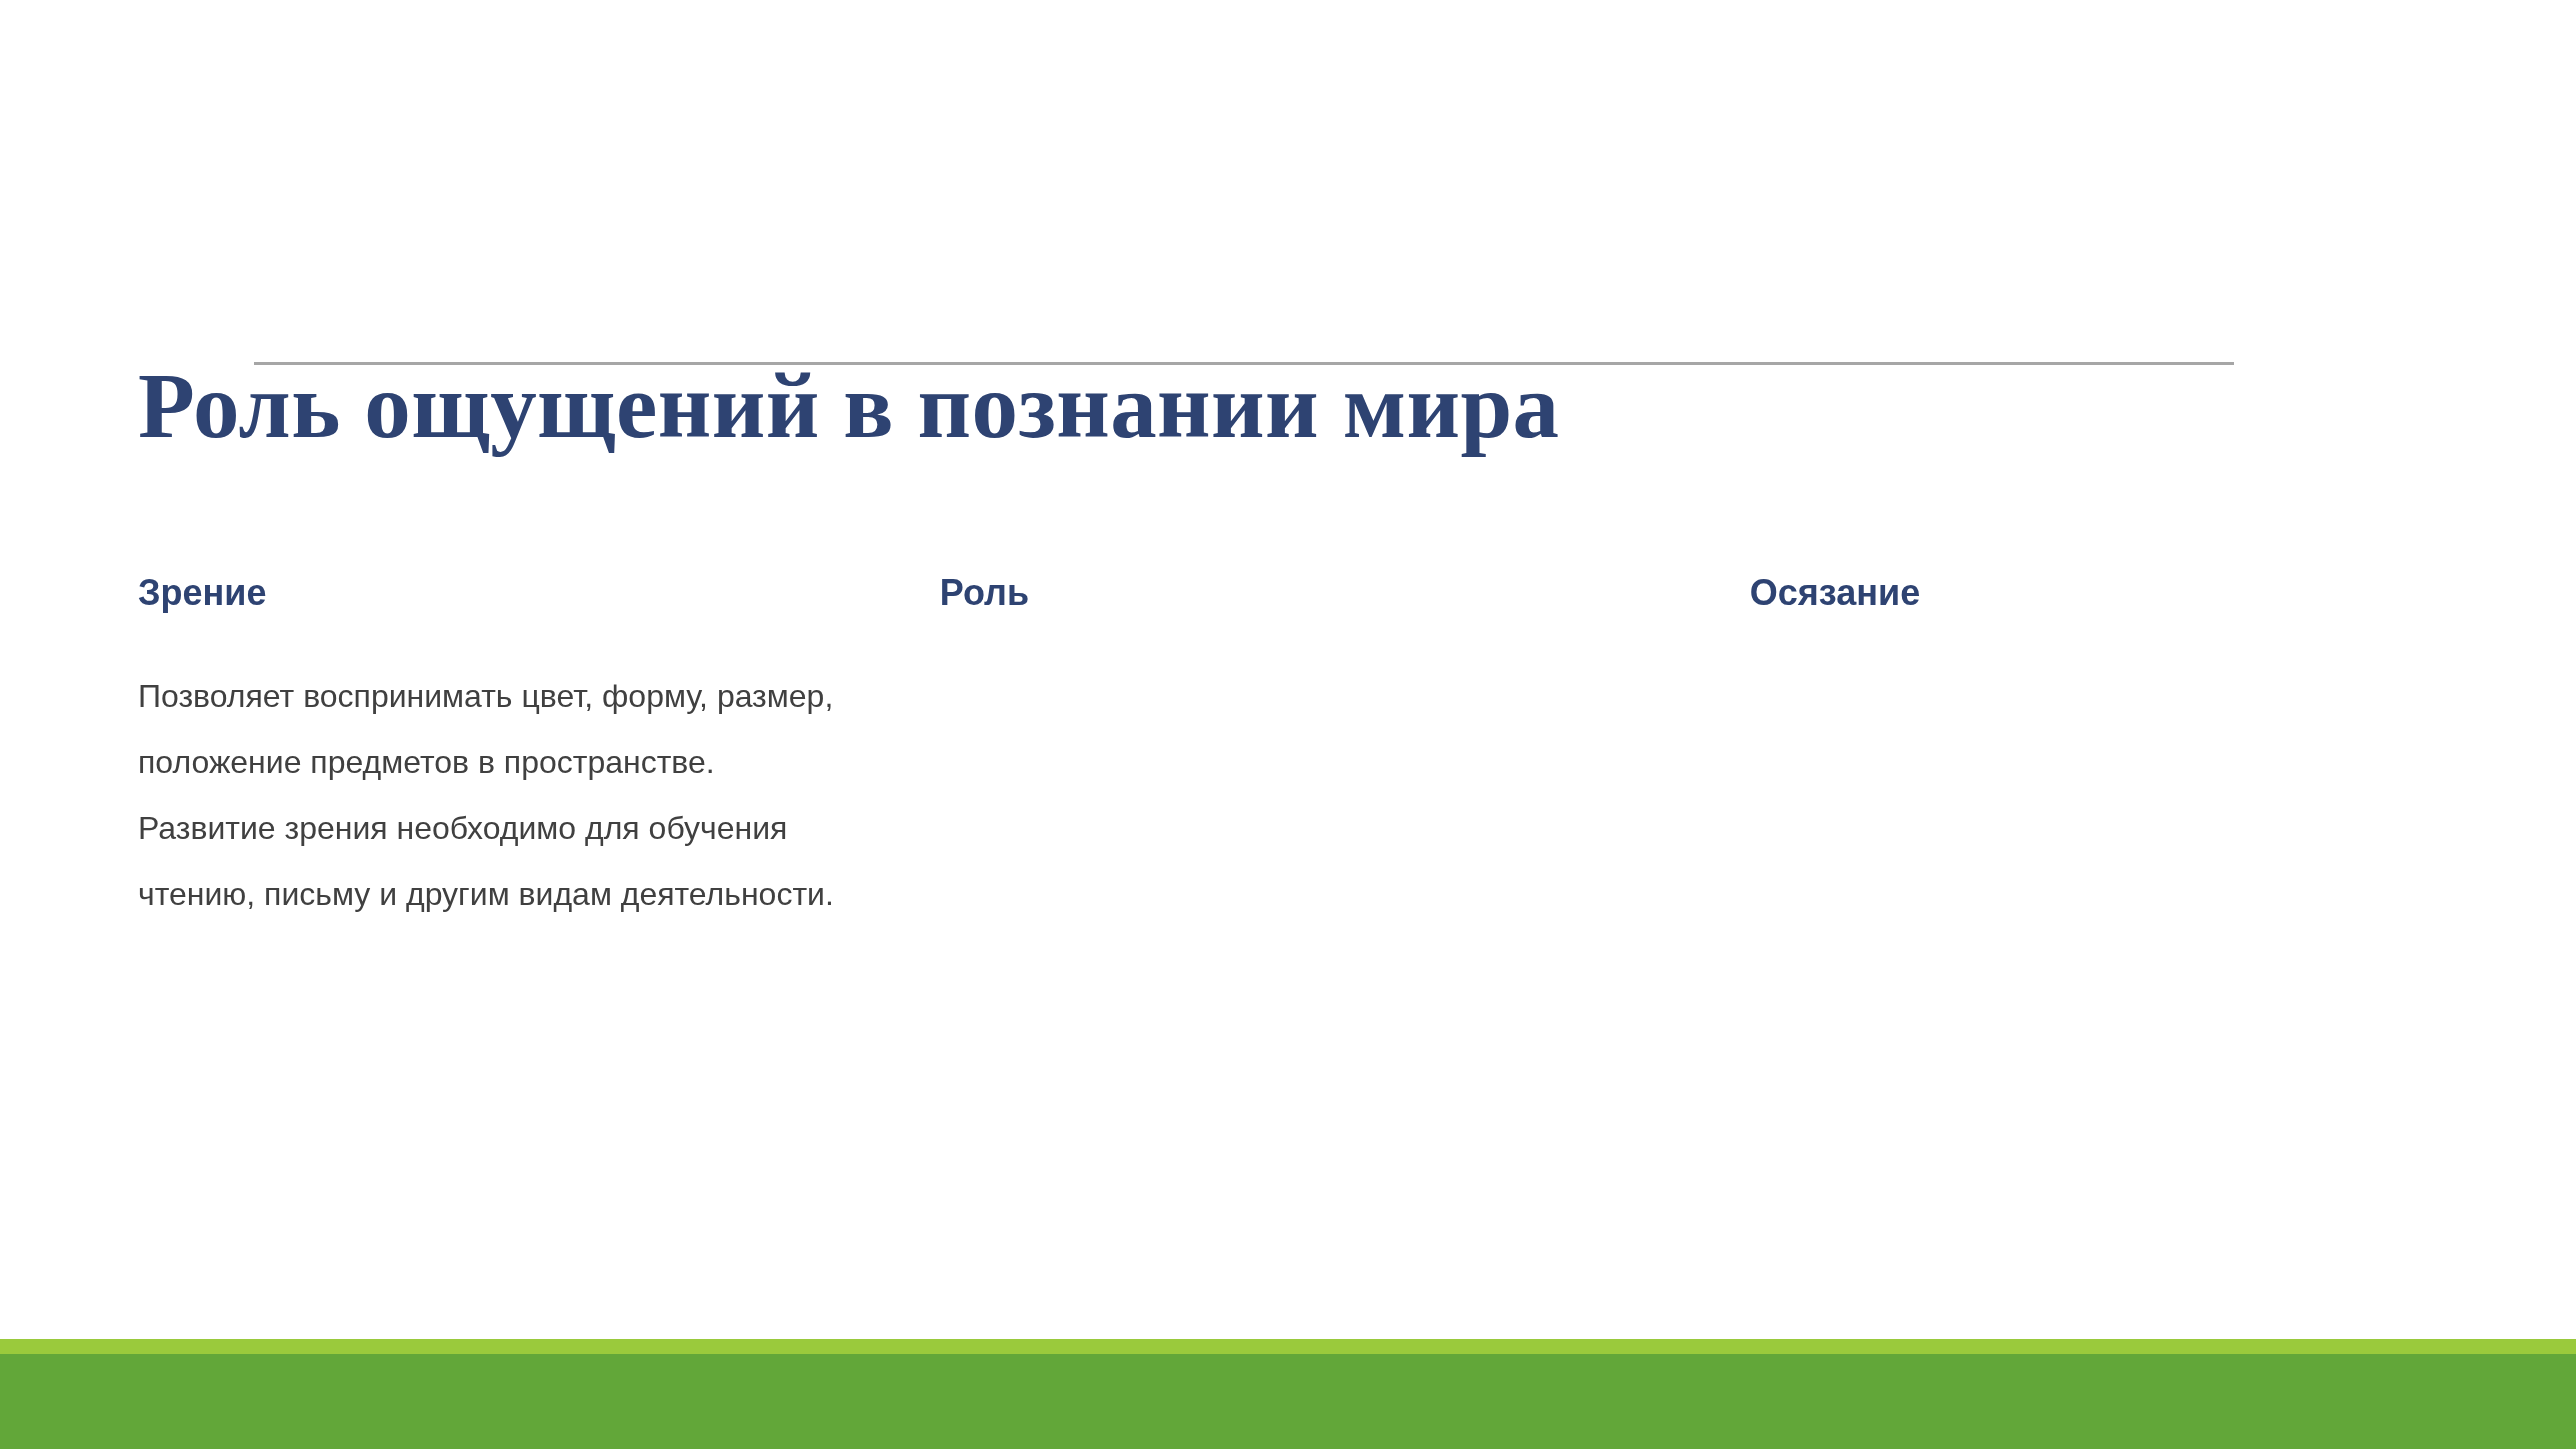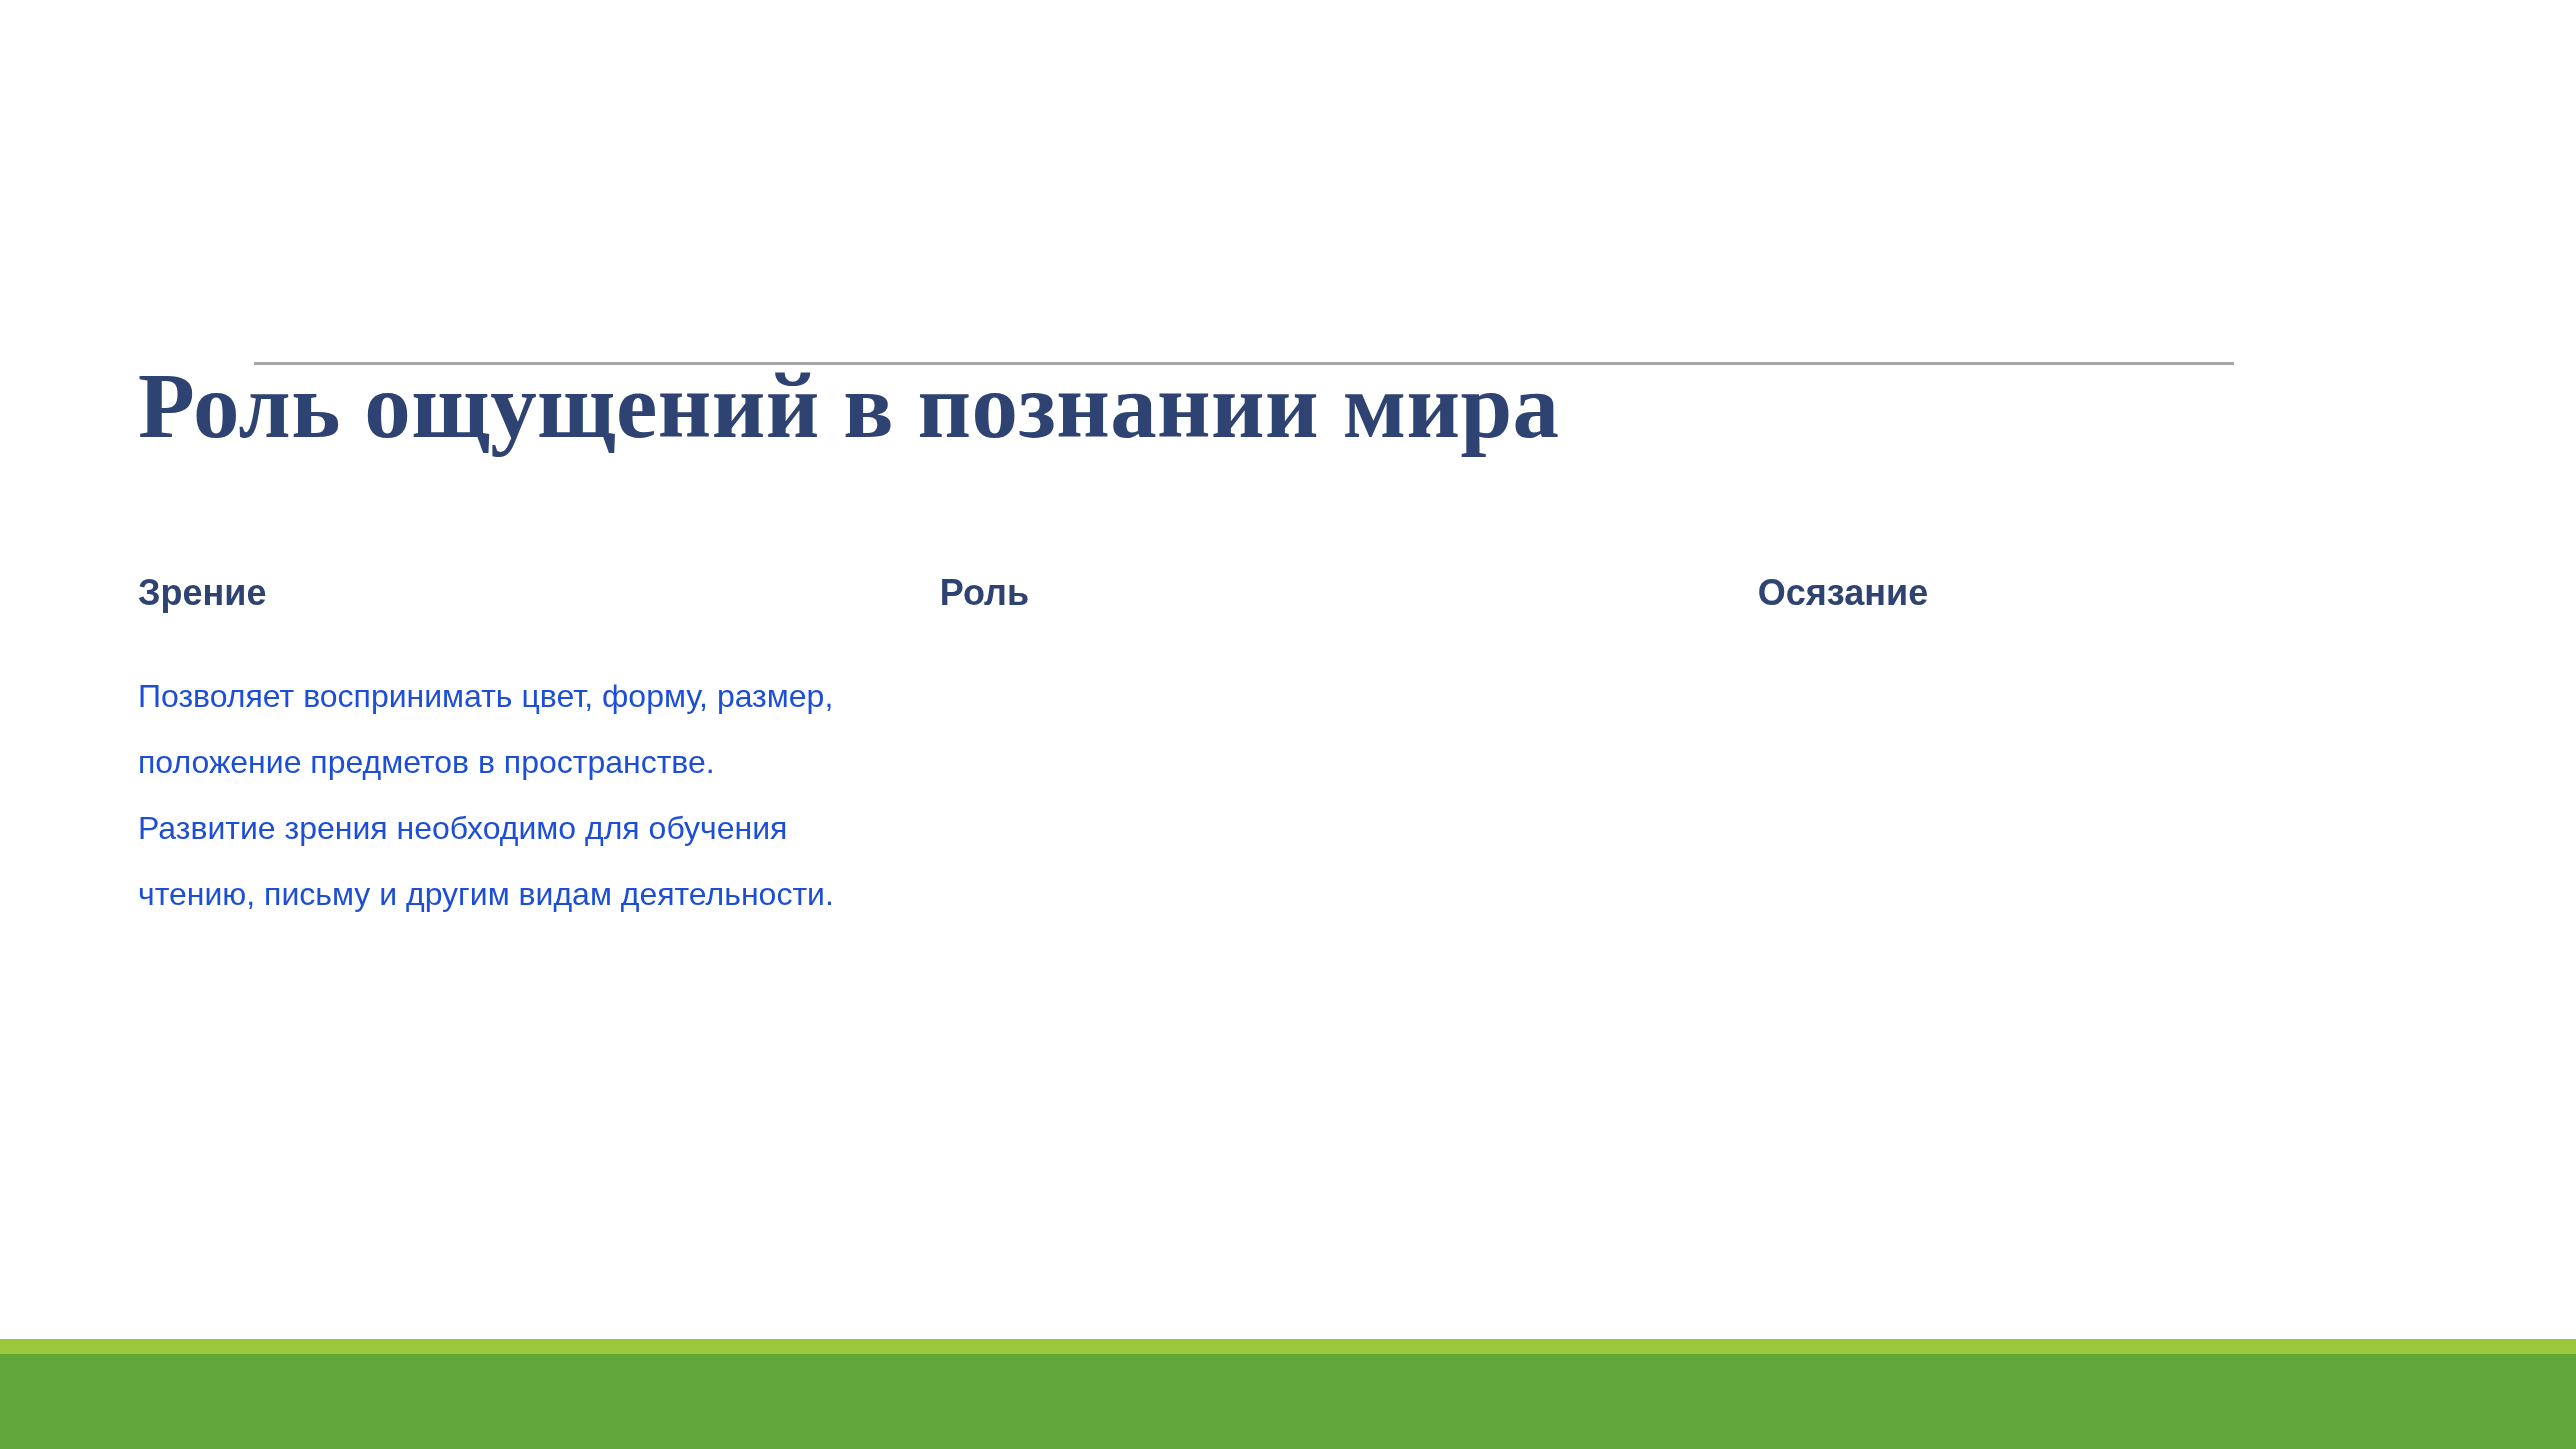--- a/index.html
+++ b/index.html
@@ -58,38 +58,38 @@
     align-items: flex-start;
     gap: 81px;
   }
 
   .column {
     width: 716px;
     flex: 0 0 716px;
   }
 
   .column.col-2 { margin-left: 4.8px; }
-  .column.col-3 { margin-left: 21px; width: 749px; flex: 0 0 749px; }
+  .column.col-3 { margin-left: 13px; width: 749px; flex: 0 0 749px; }
 
   .column-heading {
     margin: 0 0 50px 0;
     font-family: "Liberation Sans", sans-serif;
     font-weight: bold;
     font-size: 36px;
     line-height: 1.1;
     color: #2e4372;
   }
 
   .column-body {
     margin: 0;
     font-family: "Liberation Sans", sans-serif;
     font-weight: 400;
     font-size: 32px;
     line-height: 66px;
-    color: #1d4ed8;
+    color: #404040;
   }
 
   
   .footer-bar-light {
     position: absolute;
     left: 0;
     top: 1339px;
     width: 2576px;
     height: 15.3px;
     background: #9aca3c;

